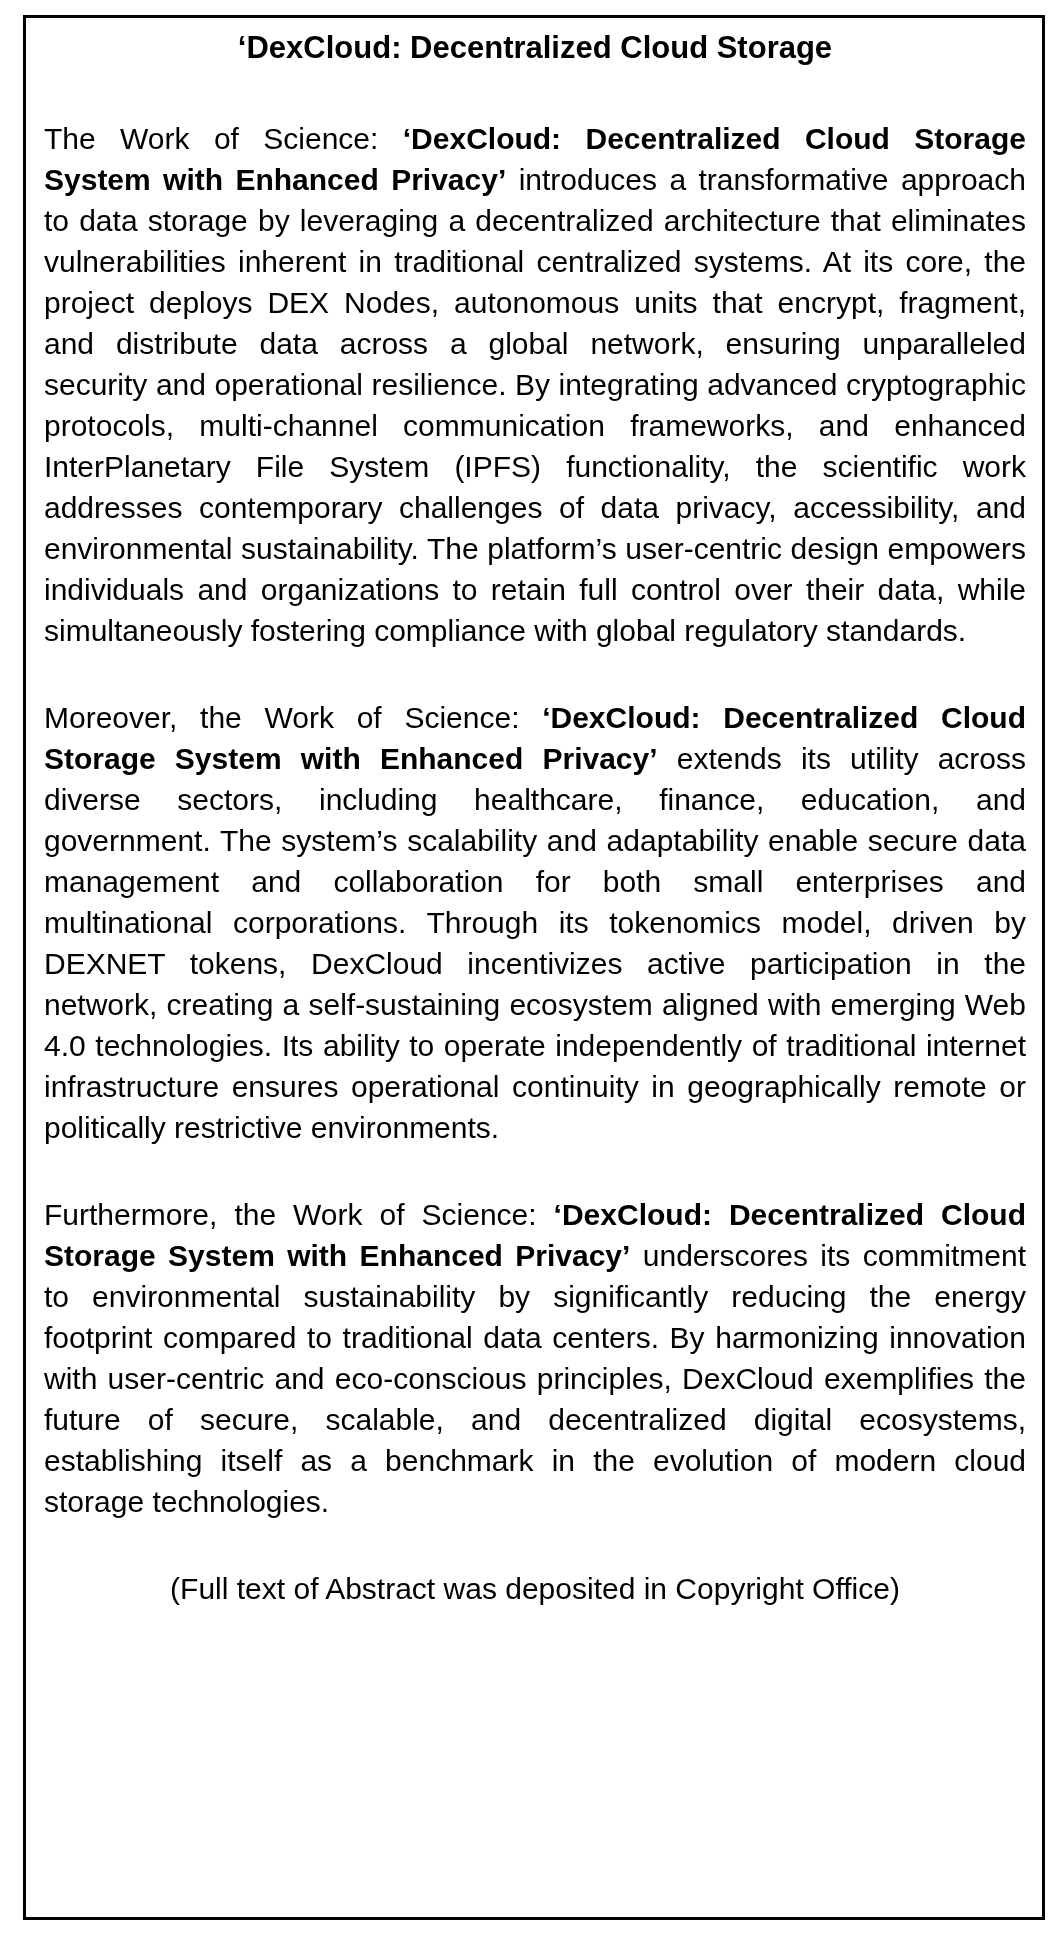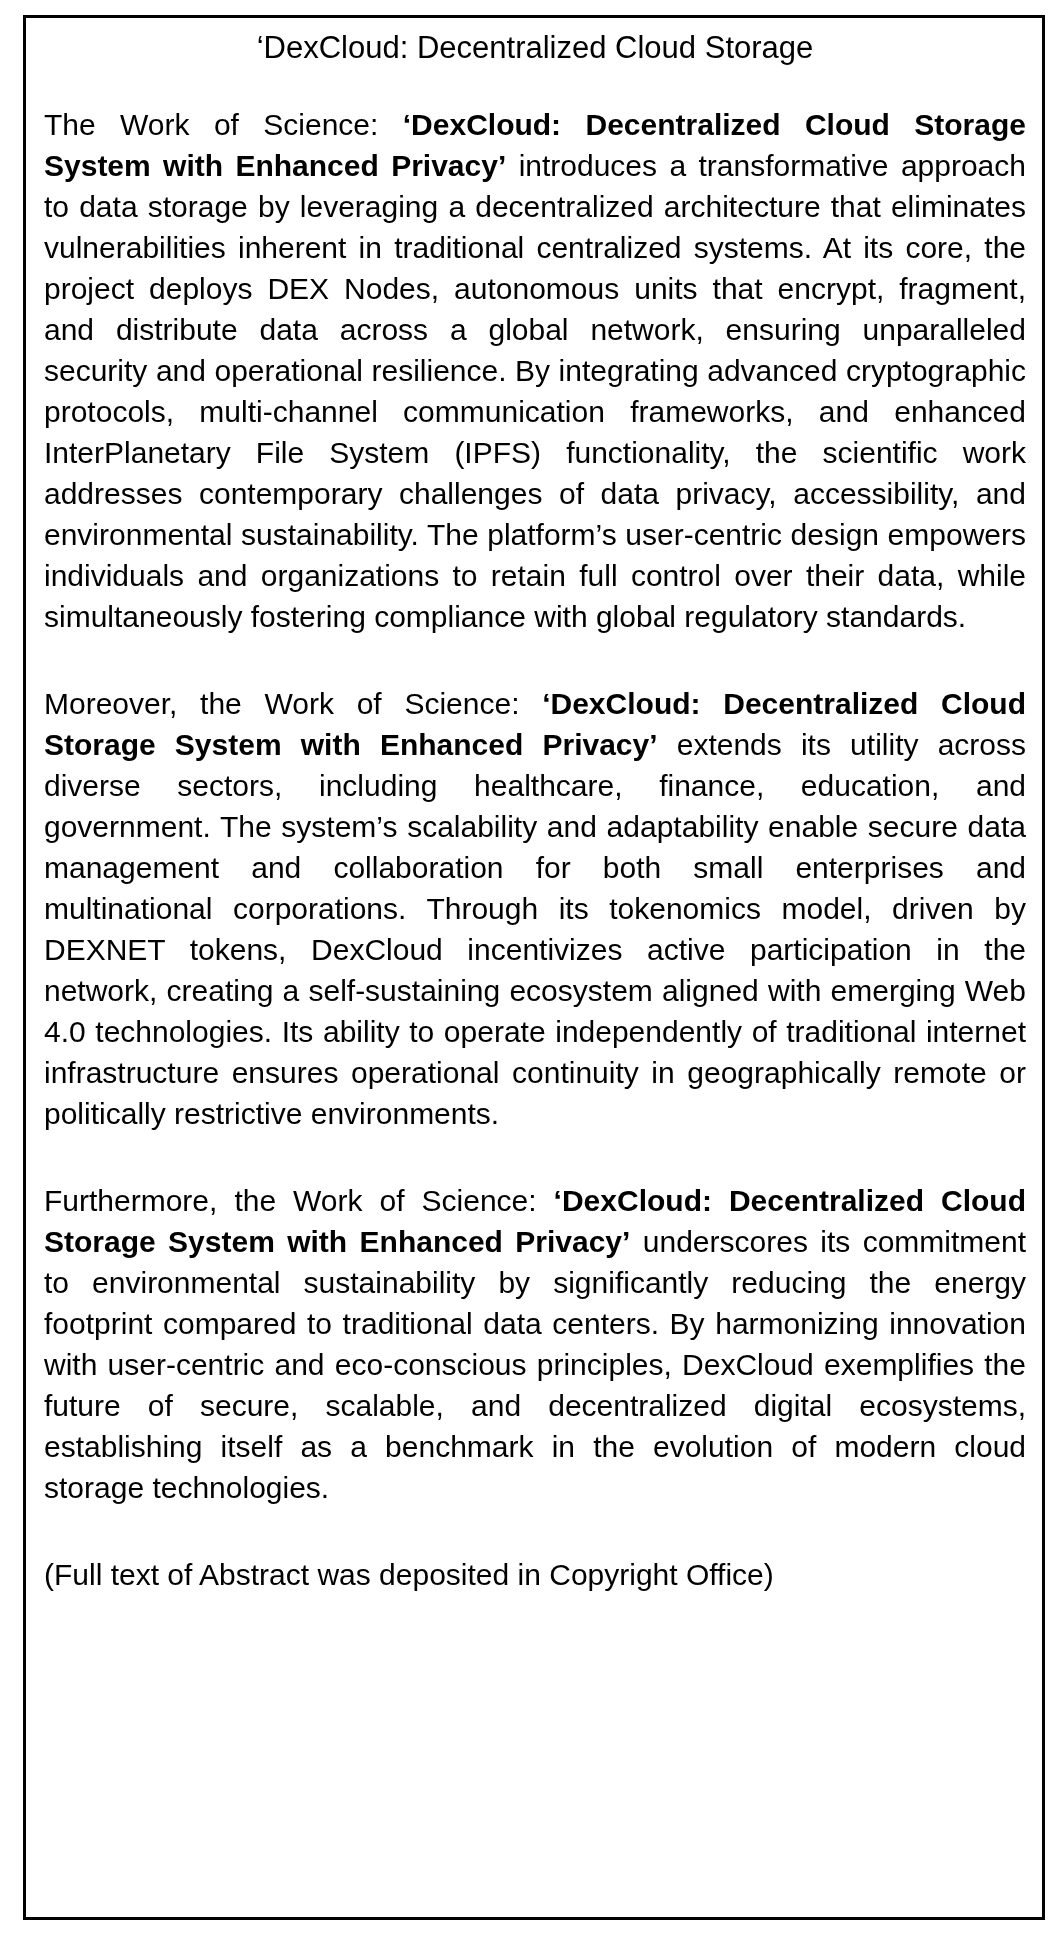--- a/index.html
+++ b/index.html
@@ -28,37 +28,37 @@
   .page-content {
     box-sizing: border-box;
     width: 100%;
     height: 100%;
     padding: 8px 16px 0 18px;
     overflow: hidden;
   }
   .doc-title {
     font-size: 31px;
     line-height: 40px;
-    font-weight: normal;
+    font-weight: bold;
     text-align: center;
-    margin: 2px 0 36px 0;
+    margin: 2px 0 50px 0;
   }
   .para {
     font-size: 30px;
     line-height: 41px;
     text-align: justify;
     margin: 0 0 46px 0;
   }
   .para .b {
     font-weight: bold;
   }
   .doc-footer {
     font-size: 30px;
     line-height: 41px;
-    text-align: left;
+    text-align: center;
     margin: 40px 0 0 0;
   }
 </style>
 </head>
 <body>
 
 <div class="page-frame">
   <div class="page-content">
 
     <div class="doc-title">

